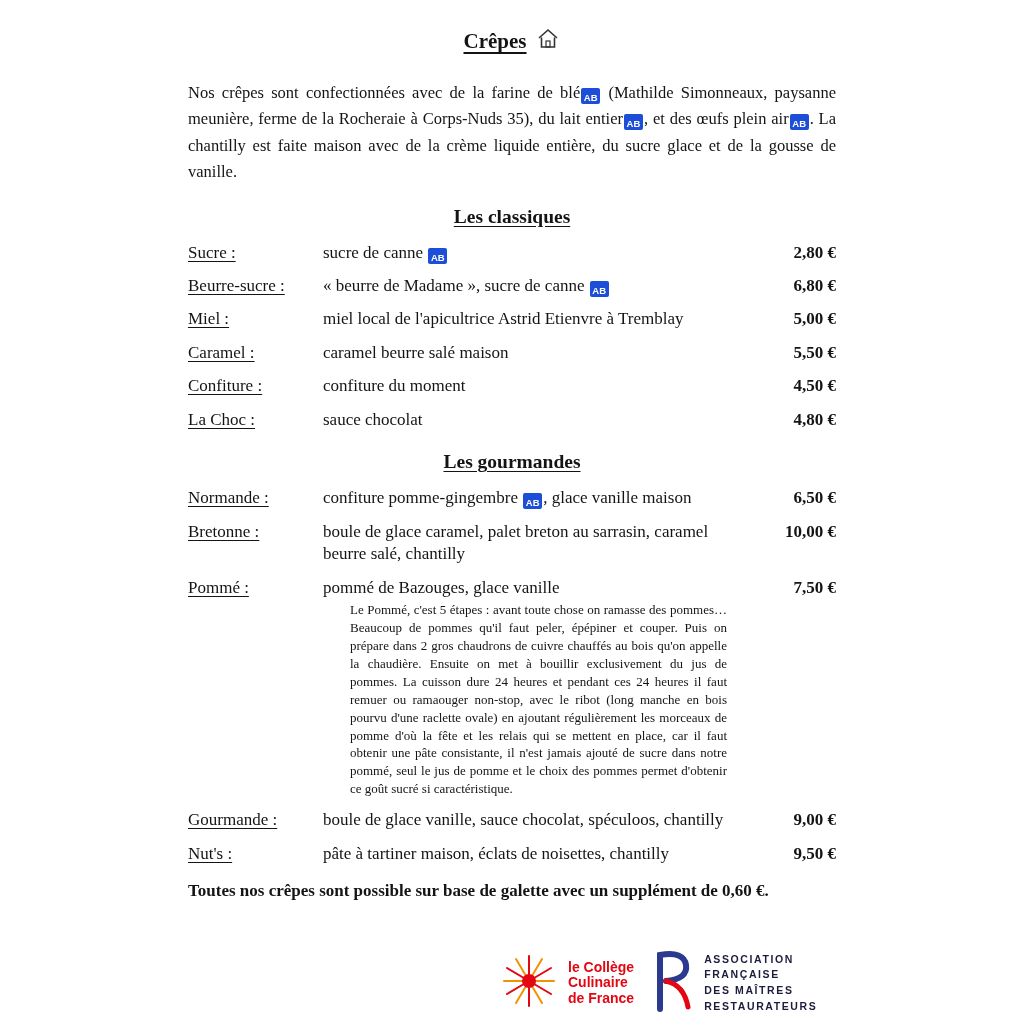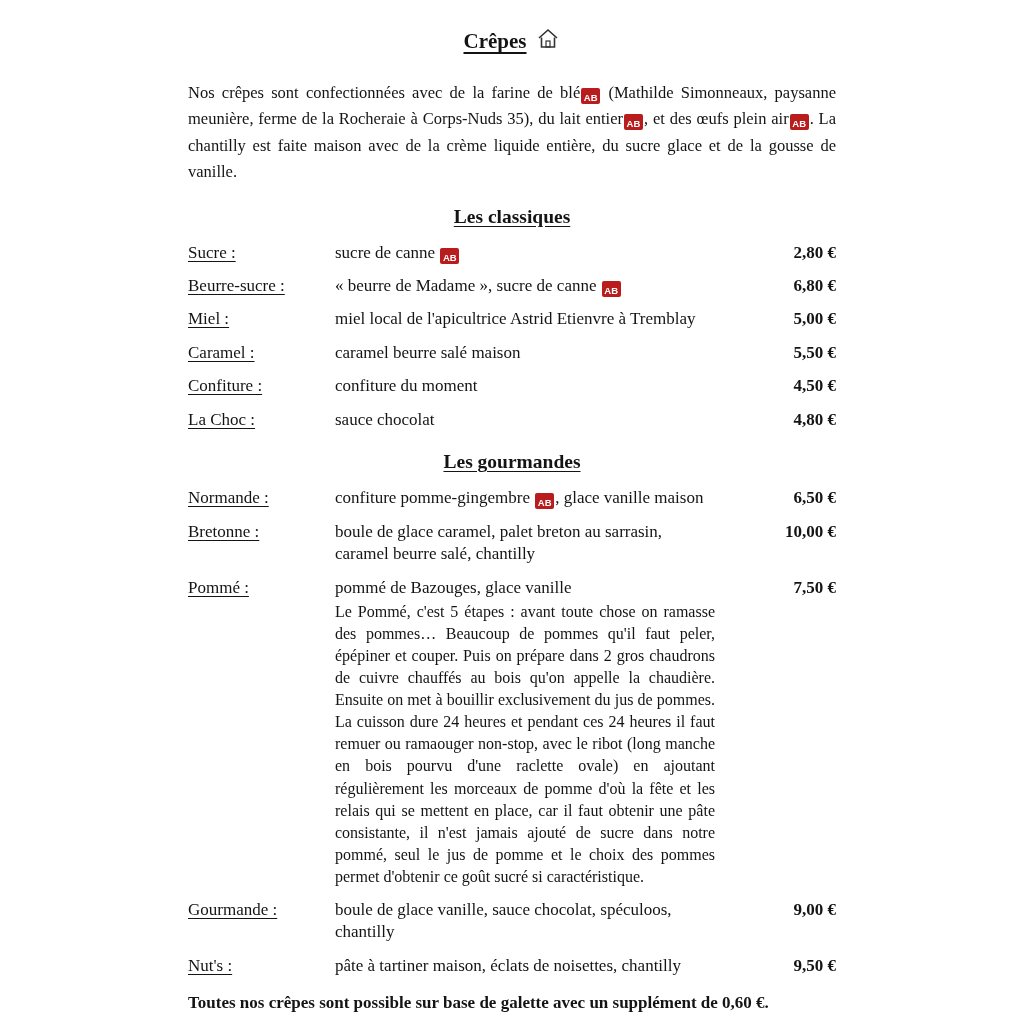--- a/index.html
+++ b/index.html
@@ -8,35 +8,35 @@
 
   
   .title-wrap{text-align:center;margin-bottom:26px;}
   .title{font-size:21px;font-weight:bold;text-decoration:underline;text-underline-offset:4px;}
   .house{display:inline-block;vertical-align:-2px;margin-left:10px;}
 
   
   .intro{font-size:16.5px;line-height:1.6;text-align:justify;margin-bottom:18px;}
 
   
-  .ab{display:inline-block;width:19px;height:16px;background:#b91c1c;border-radius:2px;
+  .ab{display:inline-block;width:19px;height:16px;background:#1d4ed8;border-radius:2px;
       vertical-align:-3px;margin:0 1px;text-align:center;line-height:16px;}
   .ab-in{color:#ffffff;font-family:"Liberation Sans",sans-serif;font-weight:bold;font-size:9.5px;letter-spacing:0;}
 
   
   .section-title{text-align:center;font-size:19.5px;font-weight:bold;text-decoration:underline;
       text-underline-offset:3px;margin:20px 0 14px 0;font-family:Liberation Serif, serif;}
 
-  .row{display:grid;grid-template-columns:135px 1fr 95px;column-gap:12px;margin:0 0 11px 0;
+  .row{display:grid;grid-template-columns:135px 1fr 95px;column-gap:0;margin:0 0 11px 0;
       font-size:17px;line-height:1.32;align-items:start;}
   .iname{text-decoration:underline;text-underline-offset:3px;white-space:nowrap;}
   .idesc{padding-right:14px;}
   .iprice{font-weight:bold;text-align:right;white-space:nowrap;}
 
-  .note{font-size:16px;line-height:1.38;text-align:justify;margin-top:2px;}
+  .note{font-size:13px;line-height:1.38;text-align:justify;margin-top:2px;margin-left:27px;}
 
   
   .footer-note{font-size:17px;font-weight:bold;text-align:left;margin-top:16px;}
 
   
   .logos{display:flex;align-items:center;gap:16px;margin-top:48px;margin-left:310px;}
   .college{display:flex;align-items:center;gap:8px;}
   .college-text{font-family:"Liberation Sans",sans-serif;font-weight:bold;color:#e30613;
       font-size:14px;line-height:1.12;}
   .maitres{display:flex;align-items:center;gap:8px;}

